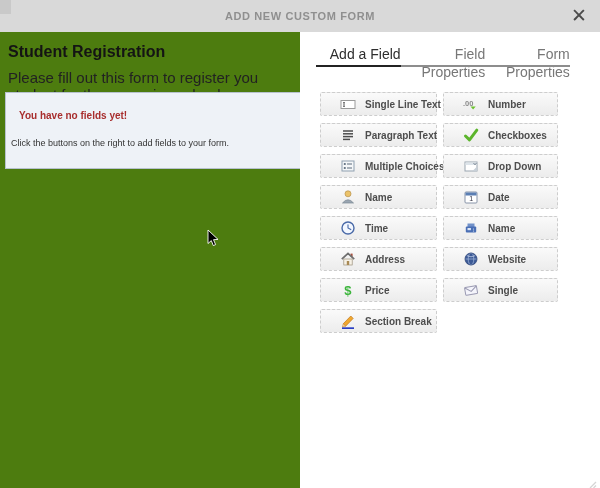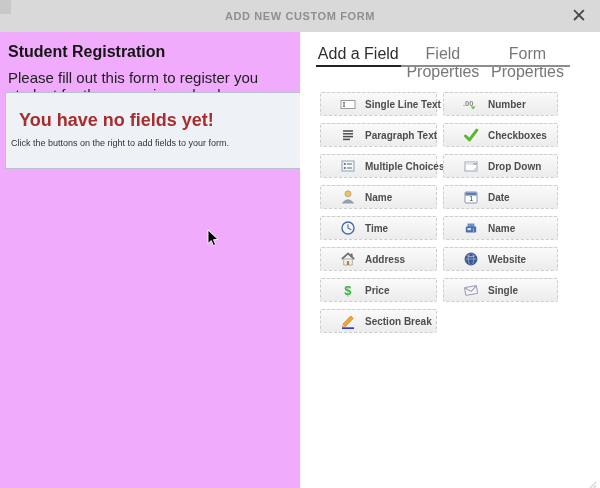--- a/index.html
+++ b/index.html
@@ -9,32 +9,32 @@
 
   
   .modal-header { position:absolute; left:0; top:0; width:600px; height:32px; background:#d9d9d9; }
   .corner-fragment { position:absolute; left:0; top:0; width:11px; height:14px; background:#c9c9c9; }
   .modal-title { position:absolute; left:0; top:0; width:100%; height:40px; line-height:32px;
                  text-align:center; font-size:11px; font-weight:bold; letter-spacing:0.6px; color:#8f8f8f; }
   .close-btn { position:absolute; right:9px; top:4px; width:24px; height:24px; line-height:24px;
                text-align:center; font-size:19px; font-weight:300; color:#4a4a4a; cursor:pointer; }
 
   
-  .left-panel { position:absolute; left:0; top:32px; width:300px; height:456px; background:#f0abfc; }
+  .left-panel { position:absolute; left:0; top:32px; width:300px; height:456px; background:#4d7c0f; }
   .form-title { position:absolute; left:8px; top:11px; font-size:16px; font-weight:bold; color:#141414; }
   .form-subtitle { position:absolute; left:8px; top:37px; font-size:15px; color:#222; }
   .empty-box { position:absolute; left:5px; top:60px; width:296px; height:77px;
                background:#eef2f7; border:1px solid #b7c2ce; }
-  .empty-heading { position:absolute; left:13px; top:17px; font-size:18px; font-weight:bold; color:#a82e2e; }
+  .empty-heading { position:absolute; left:13px; top:17px; font-size:10px; font-weight:bold; color:#a82e2e; }
   .empty-message { position:absolute; left:5px; top:45px; font-size:9px; color:#333; }
 
   
   .right-panel { position:absolute; left:300px; top:32px; width:300px; height:456px; background:#fff; }
   .tabs { position:absolute; left:16px; top:13px; width:254px; height:20px; display:flex; }
-  .tab { flex:0 0 84.6px; text-align:center; font-size:16px; color:#777; line-height:18px; cursor:pointer; }
+  .tab { flex:0 0 84.6px; text-align:right; font-size:14px; color:#777; line-height:18px; cursor:pointer; }
   .tab.active { color:#2e2e2e; }
   .tab-underline { position:absolute; left:16px; top:33px; width:254px; height:2px; background:#8d8d8d; }
   .tab-underline-active { position:absolute; left:0; top:0; width:84.6px; height:2px; background:#232323; }
   .panel-instruction { position:absolute; left:0; top:42px; width:276px; text-align:center;
                        font-size:10px; color:#3f3f3f; }
 
   .field-grid { position:absolute; left:20px; top:60px; width:238px;
                 display:grid; grid-template-columns:117px 115px; column-gap:6px; row-gap:7px; }
   .field-btn { height:24px; display:flex; align-items:center;
                border:1px dashed #cdcdcd; border-radius:2px;

